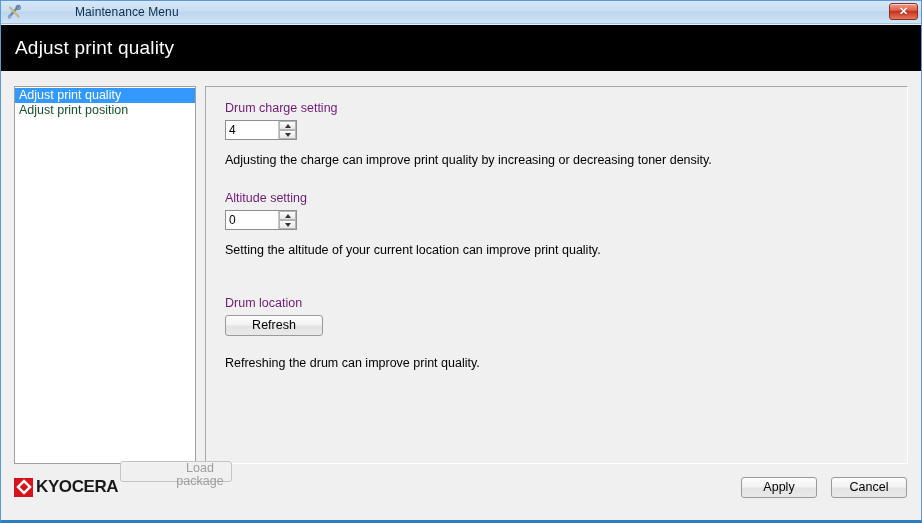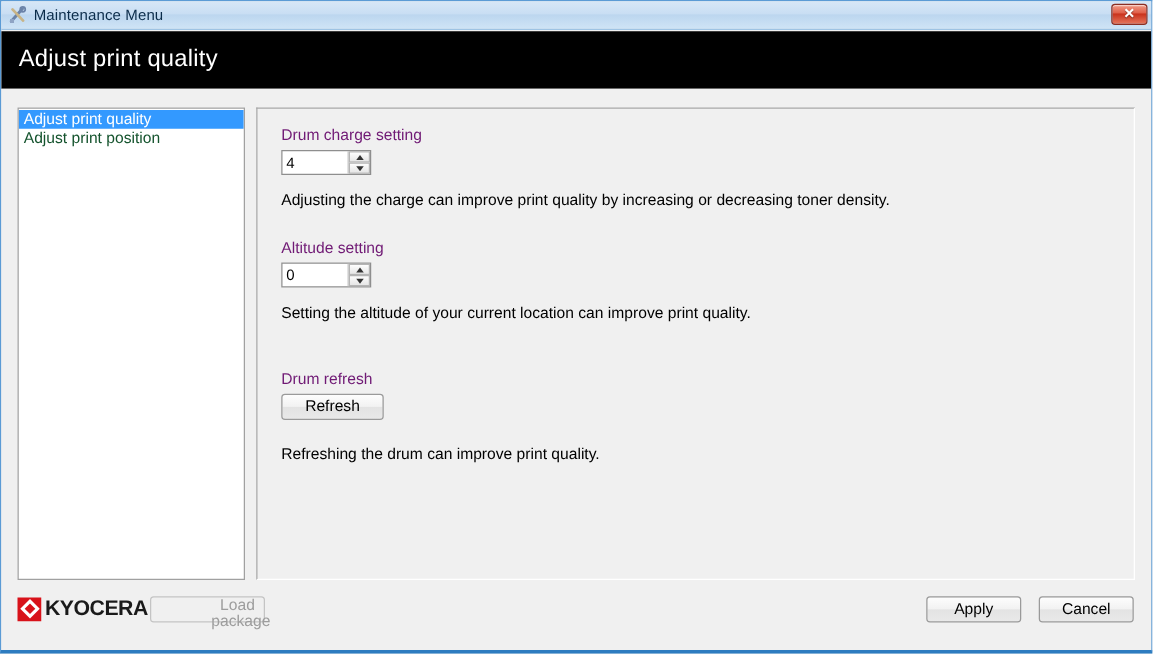--- a/index.html
+++ b/index.html
@@ -26,20 +26,21 @@
   #titlebar {
     position: absolute;
     left: 0; top: 0;
     width: 920px;
     height: 23px;
     background: linear-gradient(to bottom, #d7e7f7 0%, #c9def3 45%, #bcd6ef 50%, #cfe4f6 100%);
     border-bottom: 1px solid #9ec3e3;
     box-sizing: border-box;
     display: flex;
     align-items: center;
+    gap: 48px;
   }
   #titlebar .app-icon {
     width: 16px; height: 16px;
     margin-left: 5px; margin-right: 5px;
     position: relative;
     flex: 0 0 auto;
   }
   #titlebar .title-text {
     font-size: 12px;
     color: #0b2c4a;
@@ -203,21 +204,21 @@
     cursor: pointer;
     padding: 0;
     line-height: 1;
   }
   .win-btn.disabled {
     color: #9d9d9d;
     background: #f0f0f0;
     border-color: #c4c4c4;
     cursor: default;
   }
-  #refresh-button { width: 82px; height: 21px; }
+  #refresh-button { width: 98px; height: 21px; }
 
   
   #footer {
     position: absolute;
     left: 0; top: 399px;
     width: 920px;
     height: 50px;
   }
   #brand-logo {
     position: absolute;
@@ -251,22 +252,22 @@
   }
   .logo-word {
     font-size: 17px;
     font-weight: bold;
     color: #1a1a1a;
     margin-left: 3px;
     letter-spacing: -.4px;
   }
   #load-package-button {
     position: absolute;
-    left: 119px; top: 476px;
-    width: 92px; height: 21px; padding-left: 48px;
+    left: 119px; top: 460px;
+    width: 112px; height: 21px; padding-left: 48px;
   }
   #apply-button {
     position: absolute;
     left: 740px; top: 476px;
     width: 76px; height: 21px;
   }
   #cancel-button {
     position: absolute;
     left: 830px; top: 476px;
     width: 76px; height: 21px;
@@ -331,21 +332,21 @@
               </button>
             <button class="spin-btn down">
                 <i class="arrow"></i>
               </button>
           </span>
         </div>
       </div>
       <div class="desc-text" style="position:absolute; left:19px; top:156px;">Setting the altitude of your current location can improve print quality.</div>
 
       <div class="field-group" style="left:19px; top:209px;">
-        <div class="field-label">Drum refresh</div>
+        <div class="field-label">Drum location</div>
         <button class="win-btn" id="refresh-button">Refresh</button>
       </div>
       <div class="desc-text" style="position:absolute; left:19px; top:269px;">Refreshing the drum can improve print quality.</div>
 
     </div>
 
     <div id="footer">
       <div id="brand-logo">
         <span class="logo-mark"></span>
         <span class="logo-word">KYOCERA</span>

